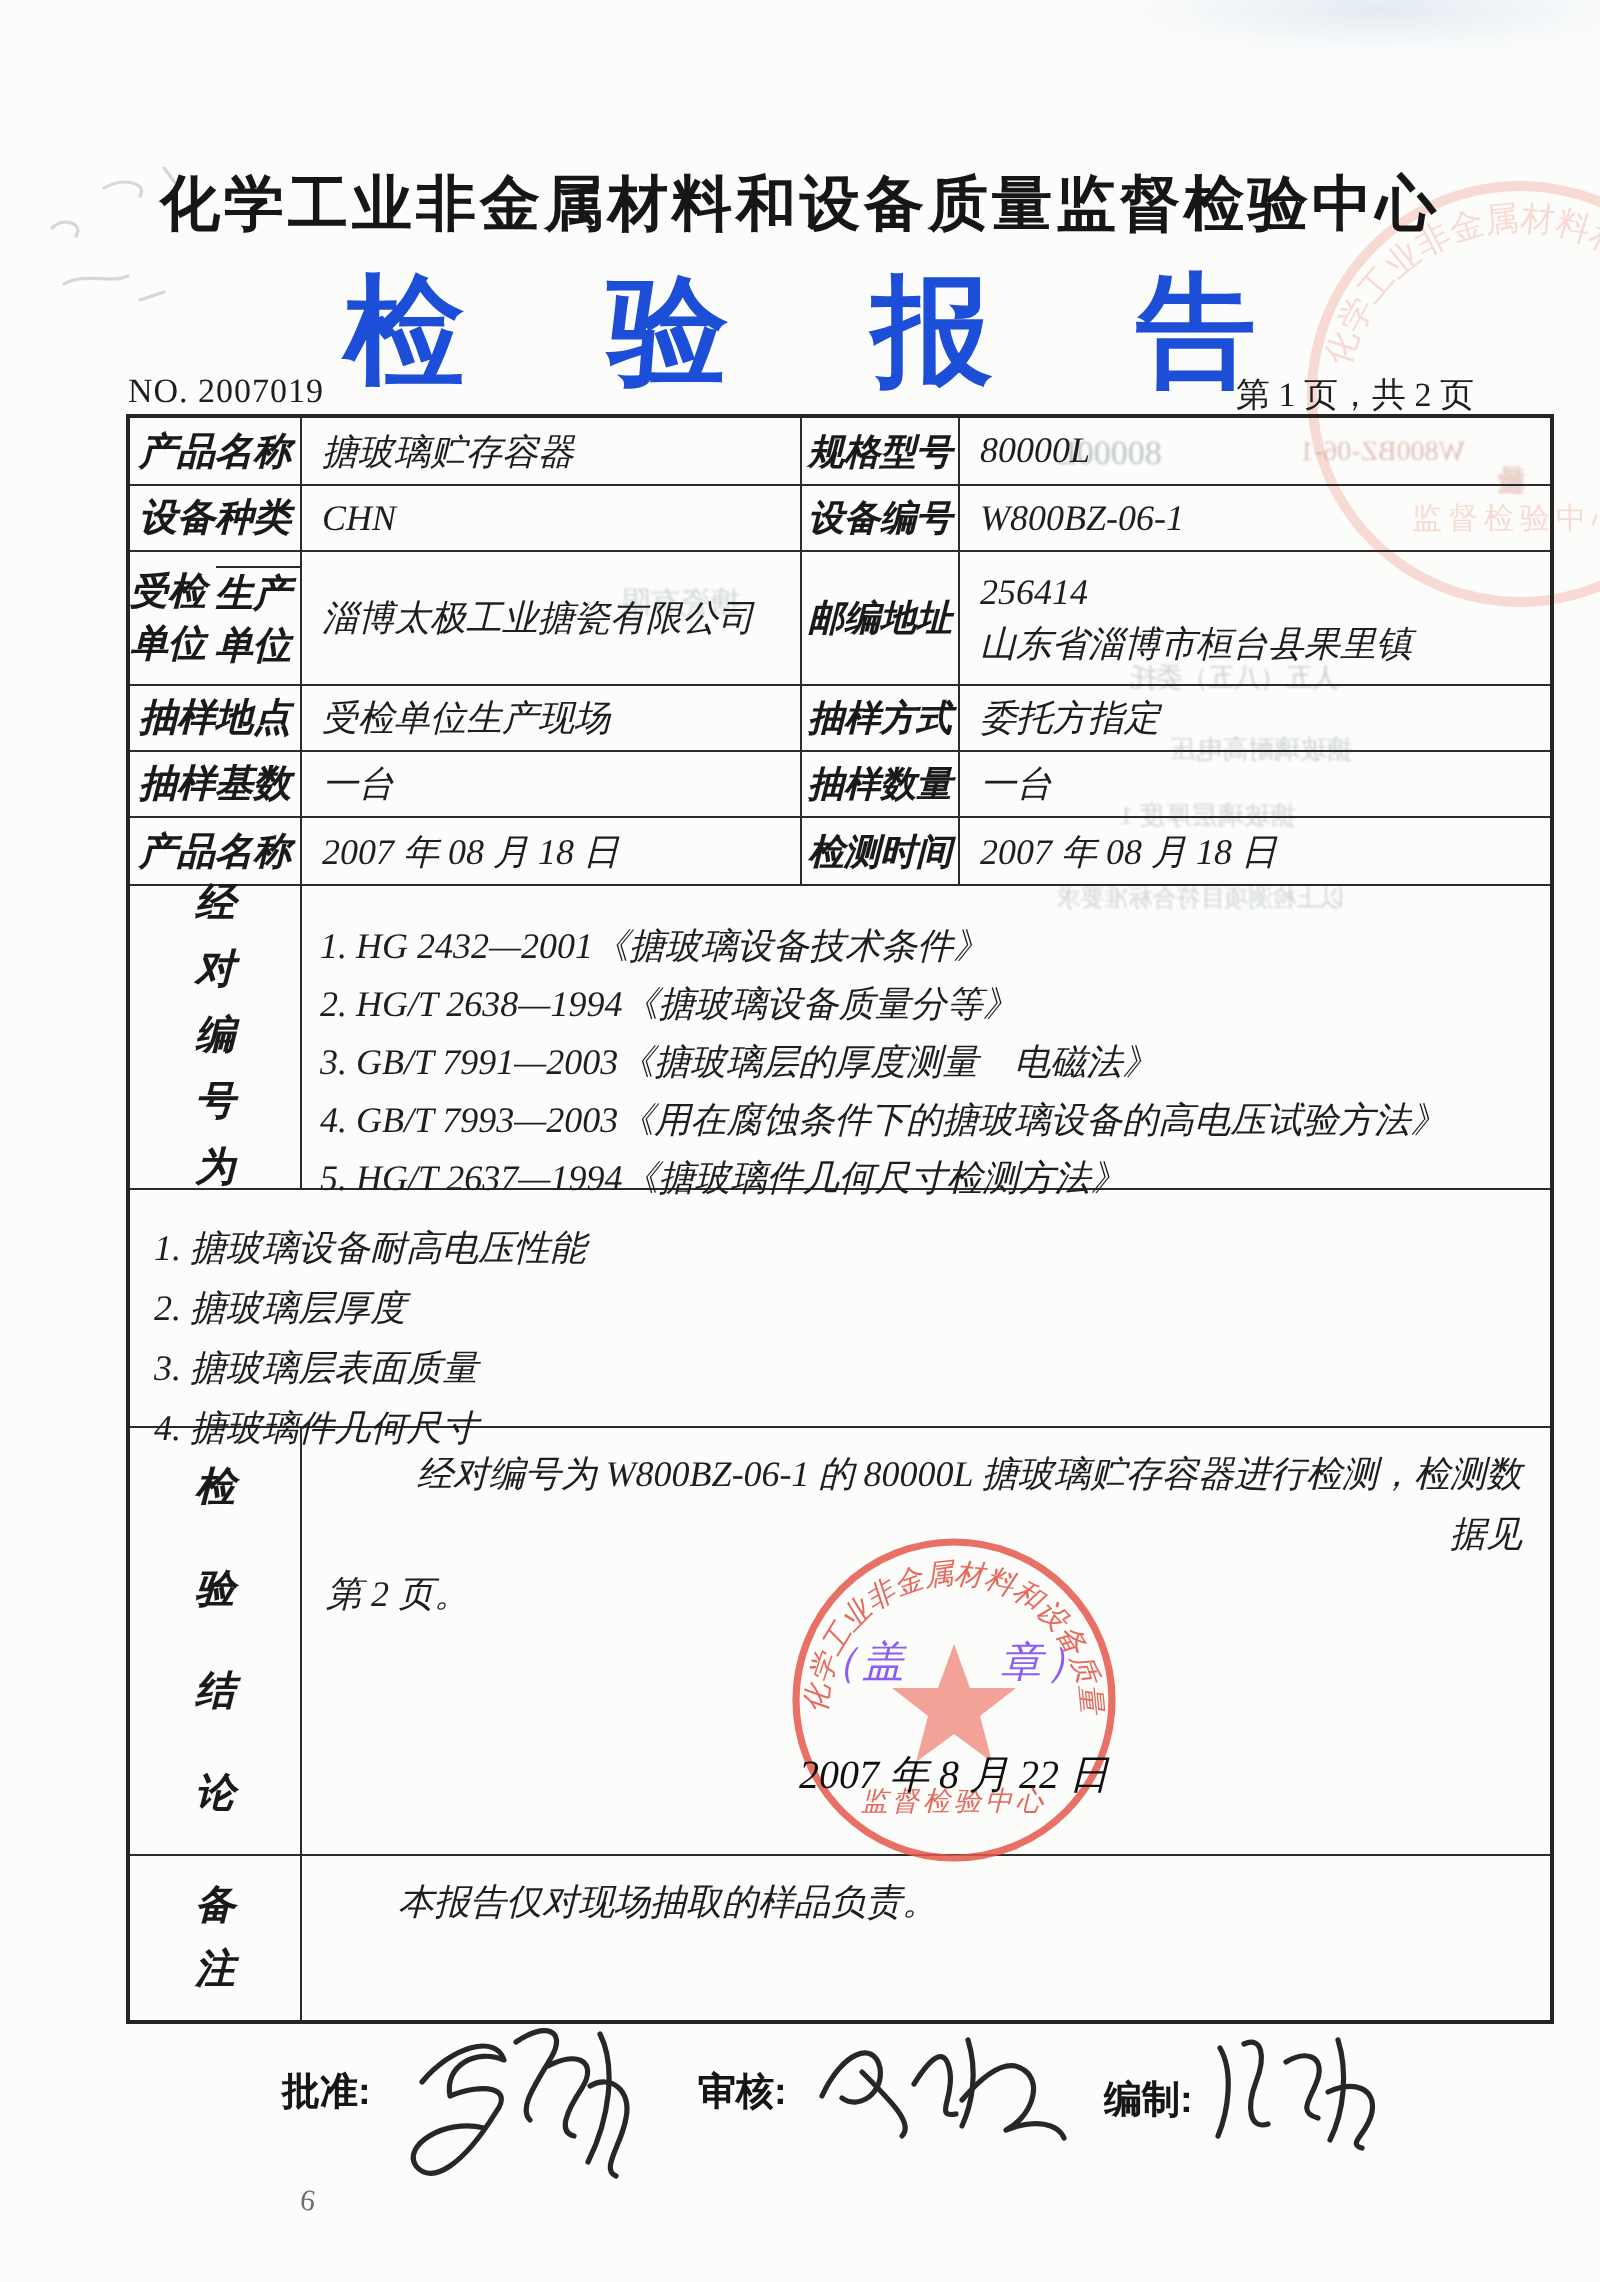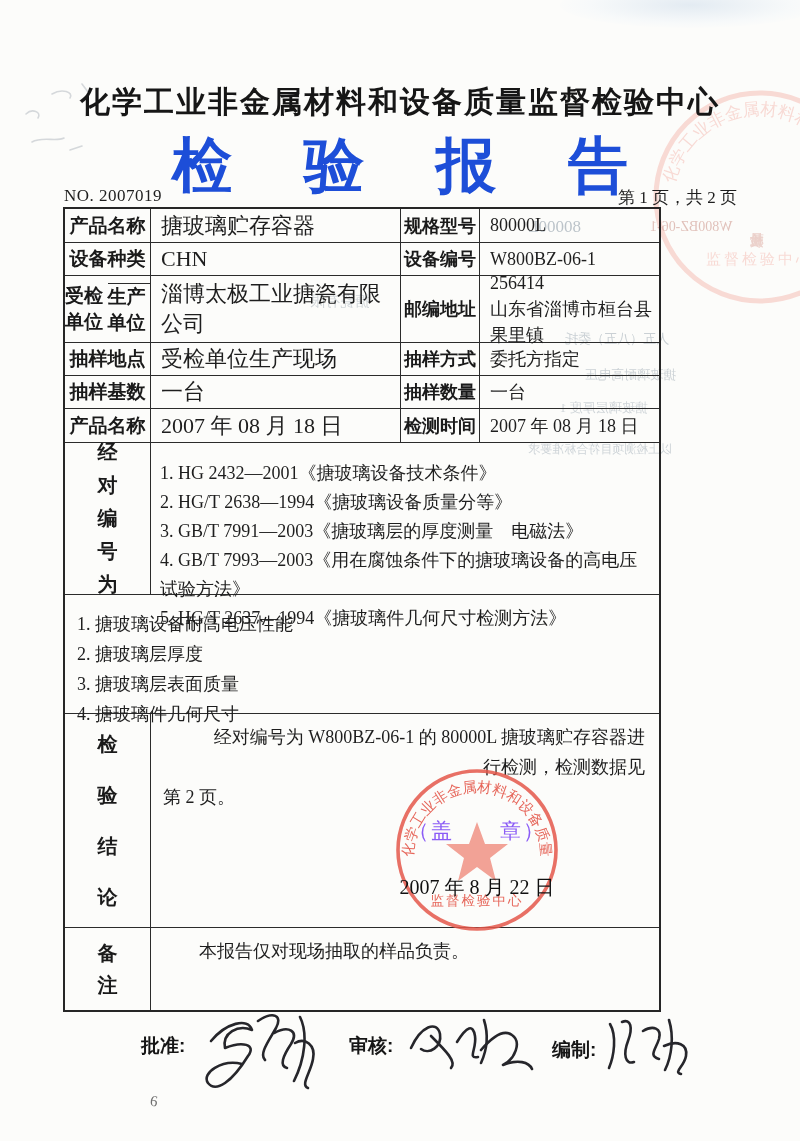--- a/index.html
+++ b/index.html
@@ -17,28 +17,28 @@
   }
   .report-title{
     position:absolute;top:126px;left:0;width:100%;text-align:center;box-sizing:border-box;
     font-family:"Liberation Sans",sans-serif;font-weight:bold;font-size:60px;color:#1d4ed8;
     letter-spacing:72px;padding-left:72px;
   }
   .report-no{position:absolute;left:64px;top:186px;font-size:17px;letter-spacing:.5px;}
   .page-indicator{position:absolute;right:63px;top:186px;font-size:17px;}
 
   
-  .tbl{position:absolute;left:63px;top:207px;width:598px;border:2px solid #262626;box-sizing:border-box;background:rgba(255,255,255,0);}
+  .tbl{position:absolute;left:63px;top:207px;width:714px;border:2px solid #262626;box-sizing:border-box;background:rgba(255,255,255,0);font-style:italic;}
   .tr{display:flex;box-sizing:border-box;}
   .tr + .tr{border-top:1.6px solid #2b2b2b;}
   .tr > div{box-sizing:border-box;}
   .tr > div + div{border-left:1.6px solid #2b2b2b;}
   .lc{width:85px;display:flex;align-items:center;justify-content:center;
       font-family:"Liberation Sans",sans-serif;font-weight:600;font-size:19px;color:#1a1a1a;}
-  .vc{width:250px;display:flex;align-items:center;padding-left:10px;font-size:22px;}
+  .vc{width:250px;display:flex;align-items:center;padding-left:10px;font-size:18px;}
   .lc2{width:79px;display:flex;align-items:center;justify-content:center;
       font-family:"Liberation Sans",sans-serif;font-weight:600;font-size:18px;color:#1a1a1a;}
   .vc2{flex:1;display:flex;align-items:center;padding-left:10px;font-size:18px;}
   .r33{height:33px;}
   .split{flex-direction:row;padding:0;align-items:center;}
   .split .half{flex:1;display:flex;align-items:center;justify-content:center;width:100%;}
   .split .half + .half{border-top:1.6px solid #2b2b2b;}
   .two-line{flex-direction:column;align-items:flex-start;justify-content:center;line-height:26px;}
   
   .vlabel{width:85px;display:flex;align-items:center;justify-content:center;

